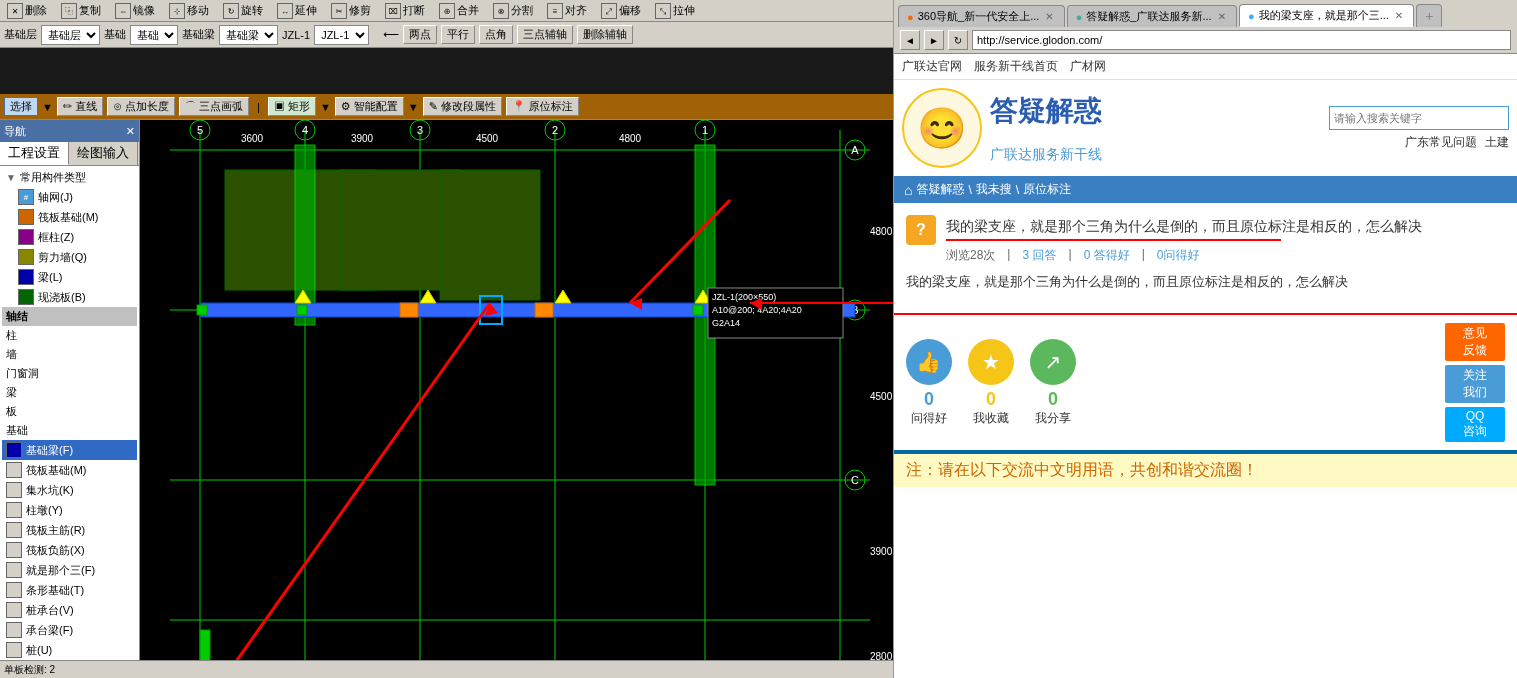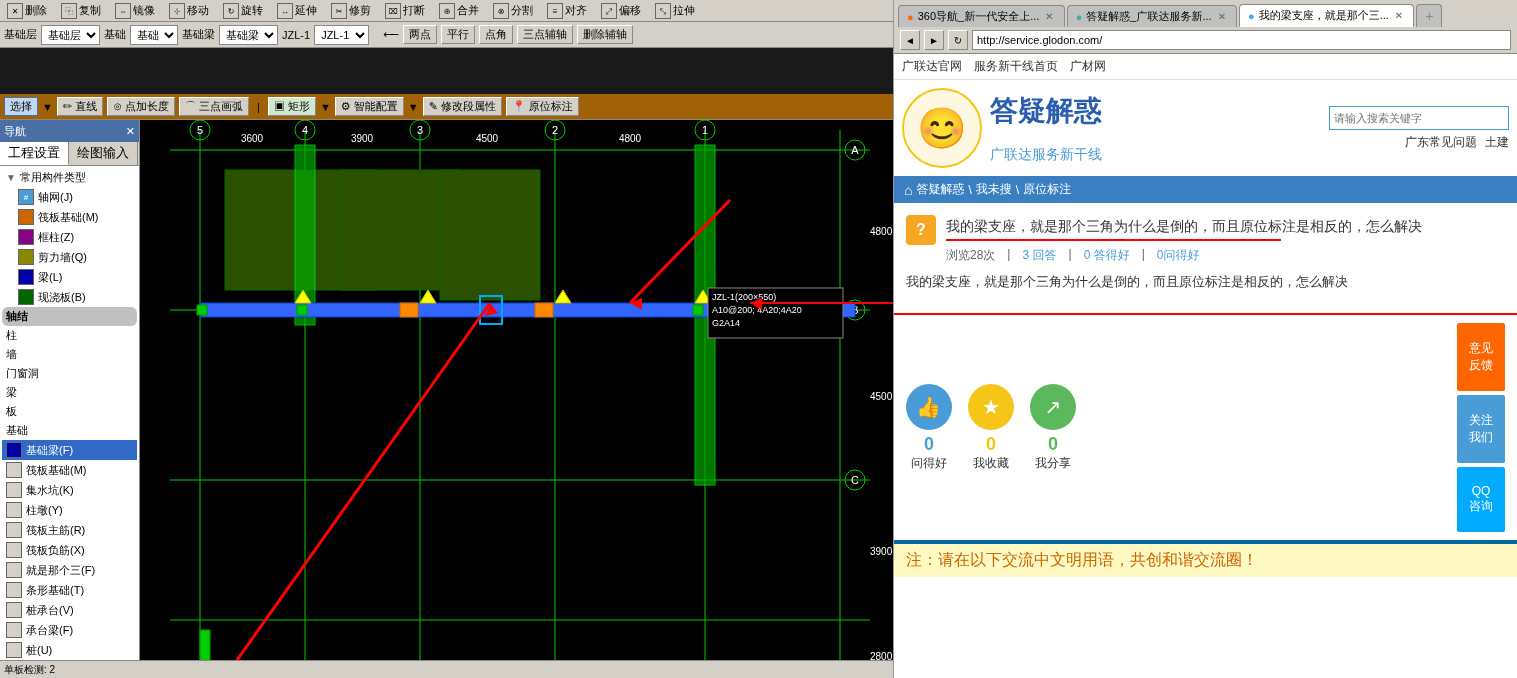--- a/index.html
+++ b/index.html
@@ -445,25 +445,25 @@
 
     
     .side-btn-area {
       margin-left: auto;
       display: flex;
       flex-direction: column;
       gap: 4px;
     }
 
     .side-btn {
-      width: 48px;
+      width: 60px;
       background: #ff6600;
       color: #fff;
       font-size: 12px;
-      padding: 17px 4px;
+      padding: 2px 4px;
       text-align: center;
       cursor: pointer;
       border-radius: 2px;
     }
 
     .side-btn.blue-btn {
       background: #4a9cd6;
     }
 
     .side-btn.qq-btn {
@@ -624,21 +624,21 @@
           <span>剪力墙(Q)</span>
         </div>
         <div class="tree-item" style="padding-left: 16px;">
           <span class="icon-box" style="background:#0000aa;"></span>
           <span>梁(L)</span>
         </div>
         <div class="tree-item" style="padding-left: 16px;">
           <span class="icon-box" style="background:#006600;"></span>
           <span>现浇板(B)</span>
         </div>
-        <div class="tree-item" style="background:#c0c0c0; font-weight:bold;border-radius:6px;">
+        <div class="tree-item" style="background:#c0c0c0; font-weight:bold;">
           <span>轴结</span>
         </div>
         <div class="tree-item">
           <span>柱</span>
         </div>
         <div class="tree-item">
           <span>墙</span>
         </div>
         <div class="tree-item">
           <span>门窗洞</span>

